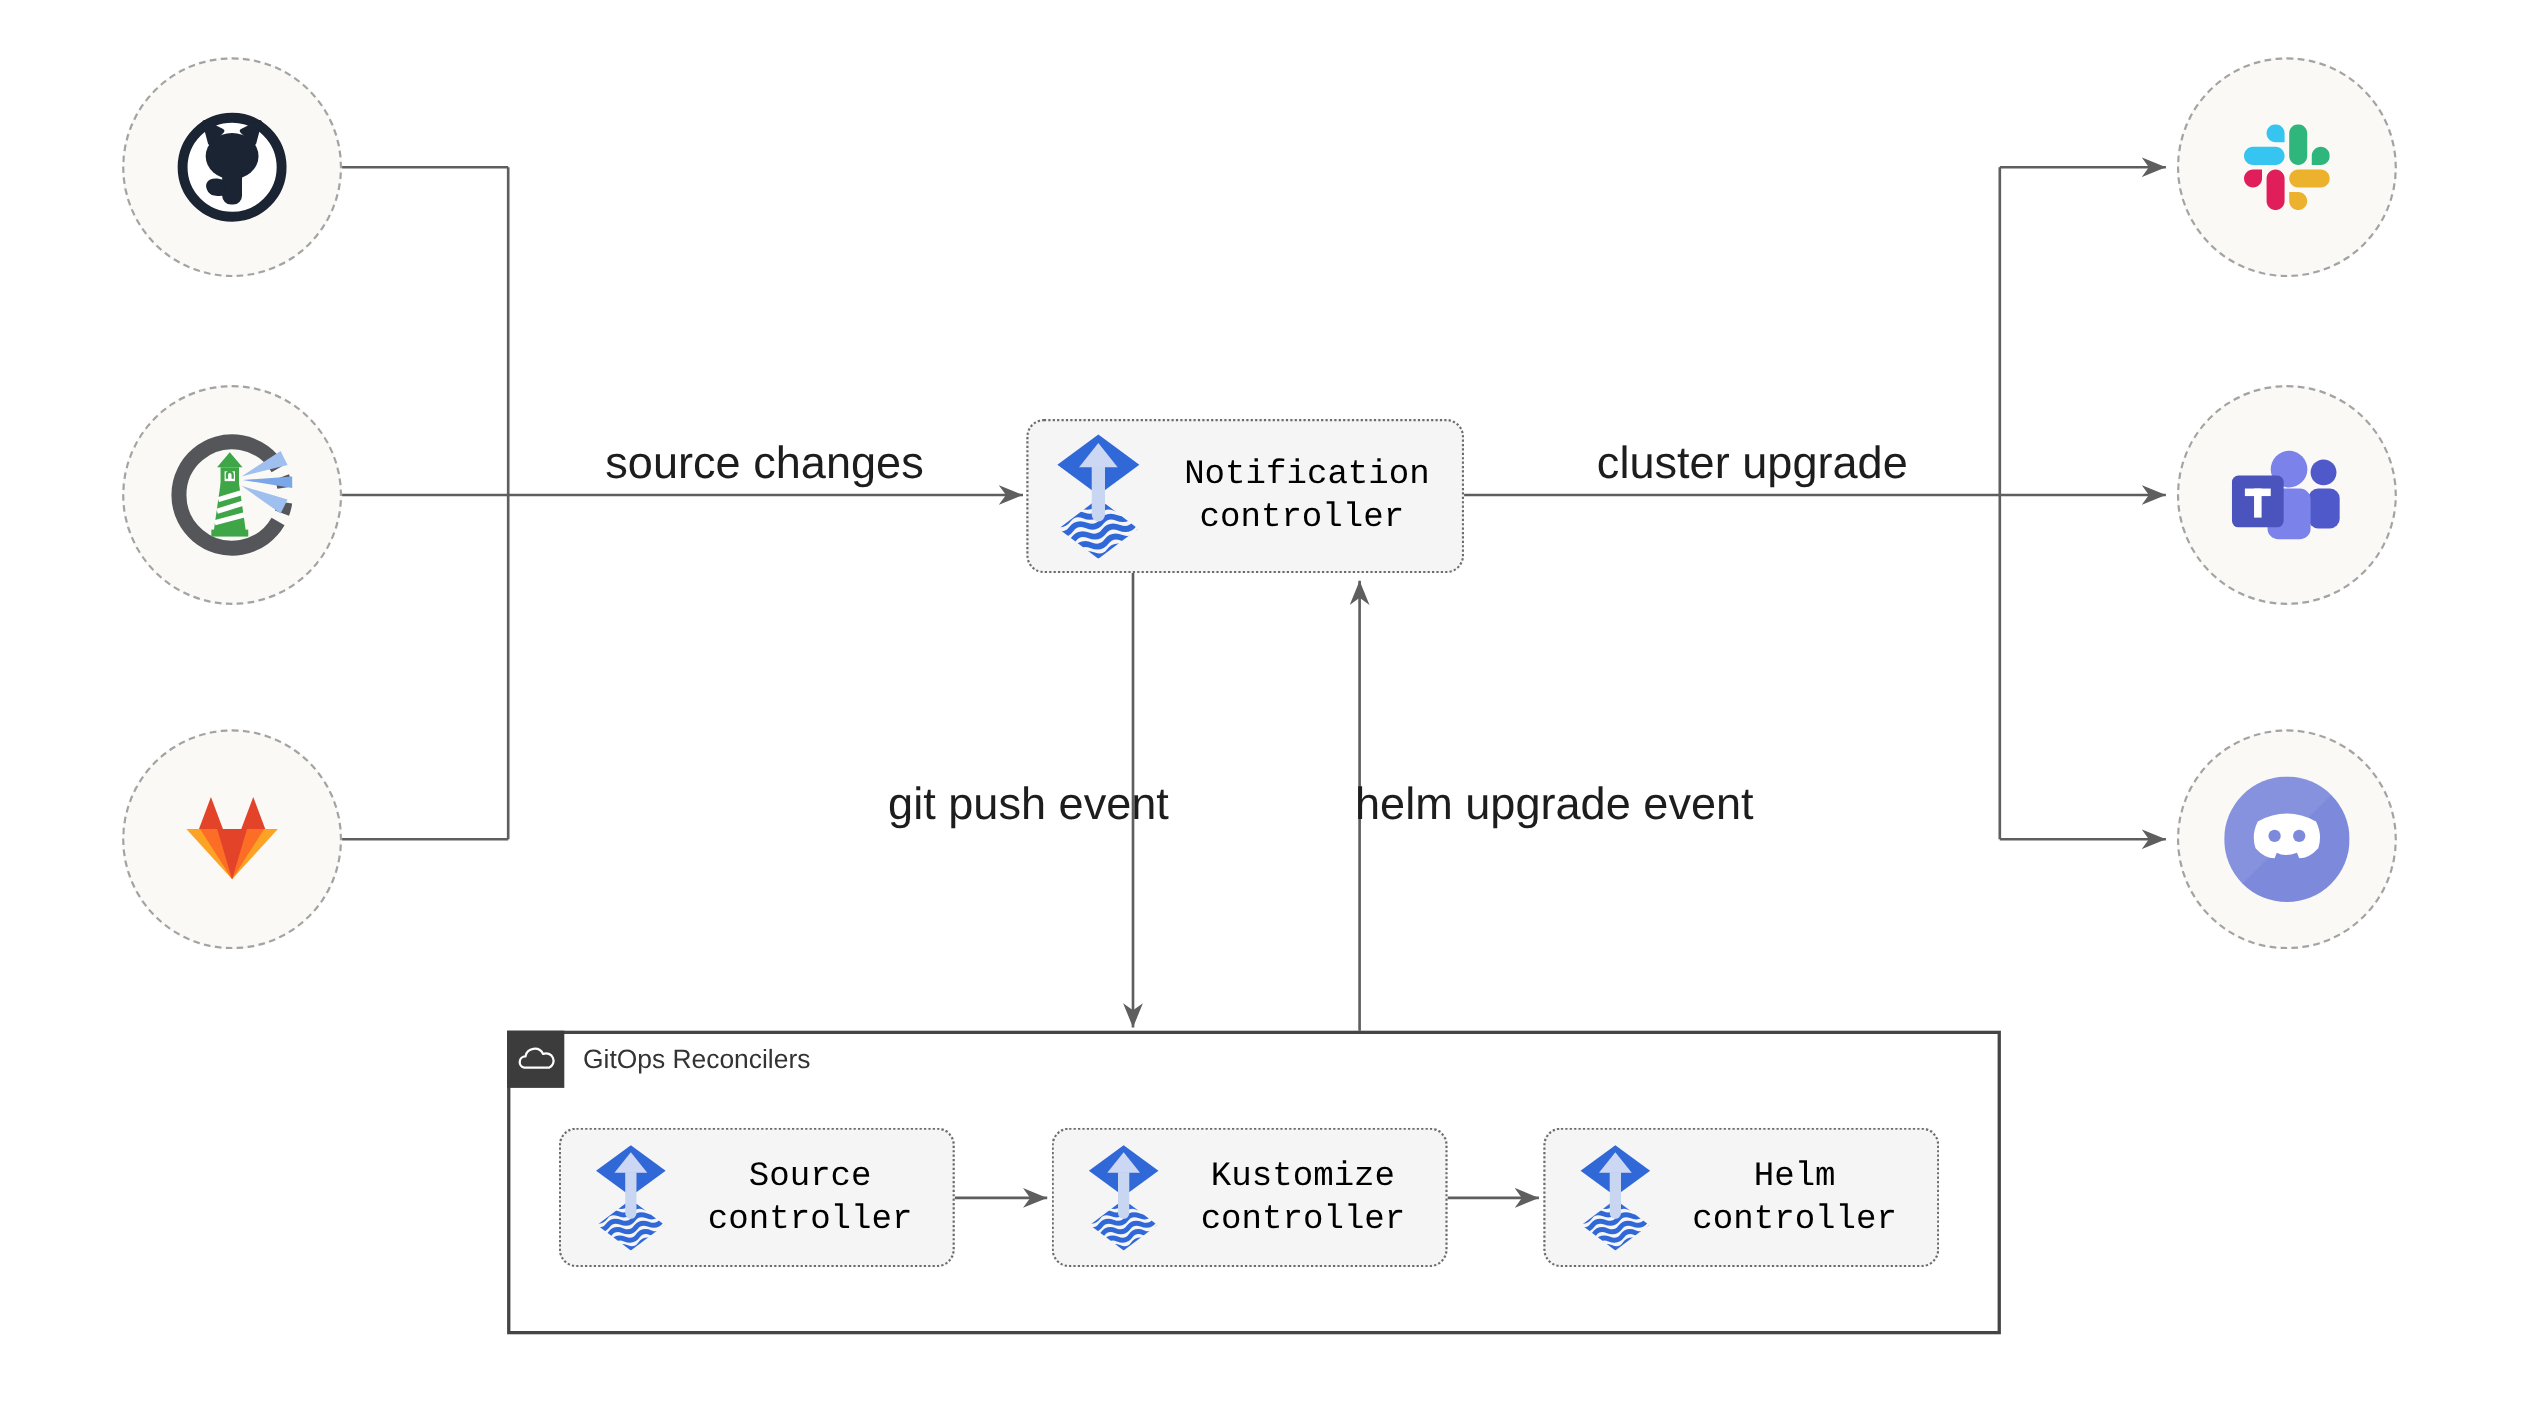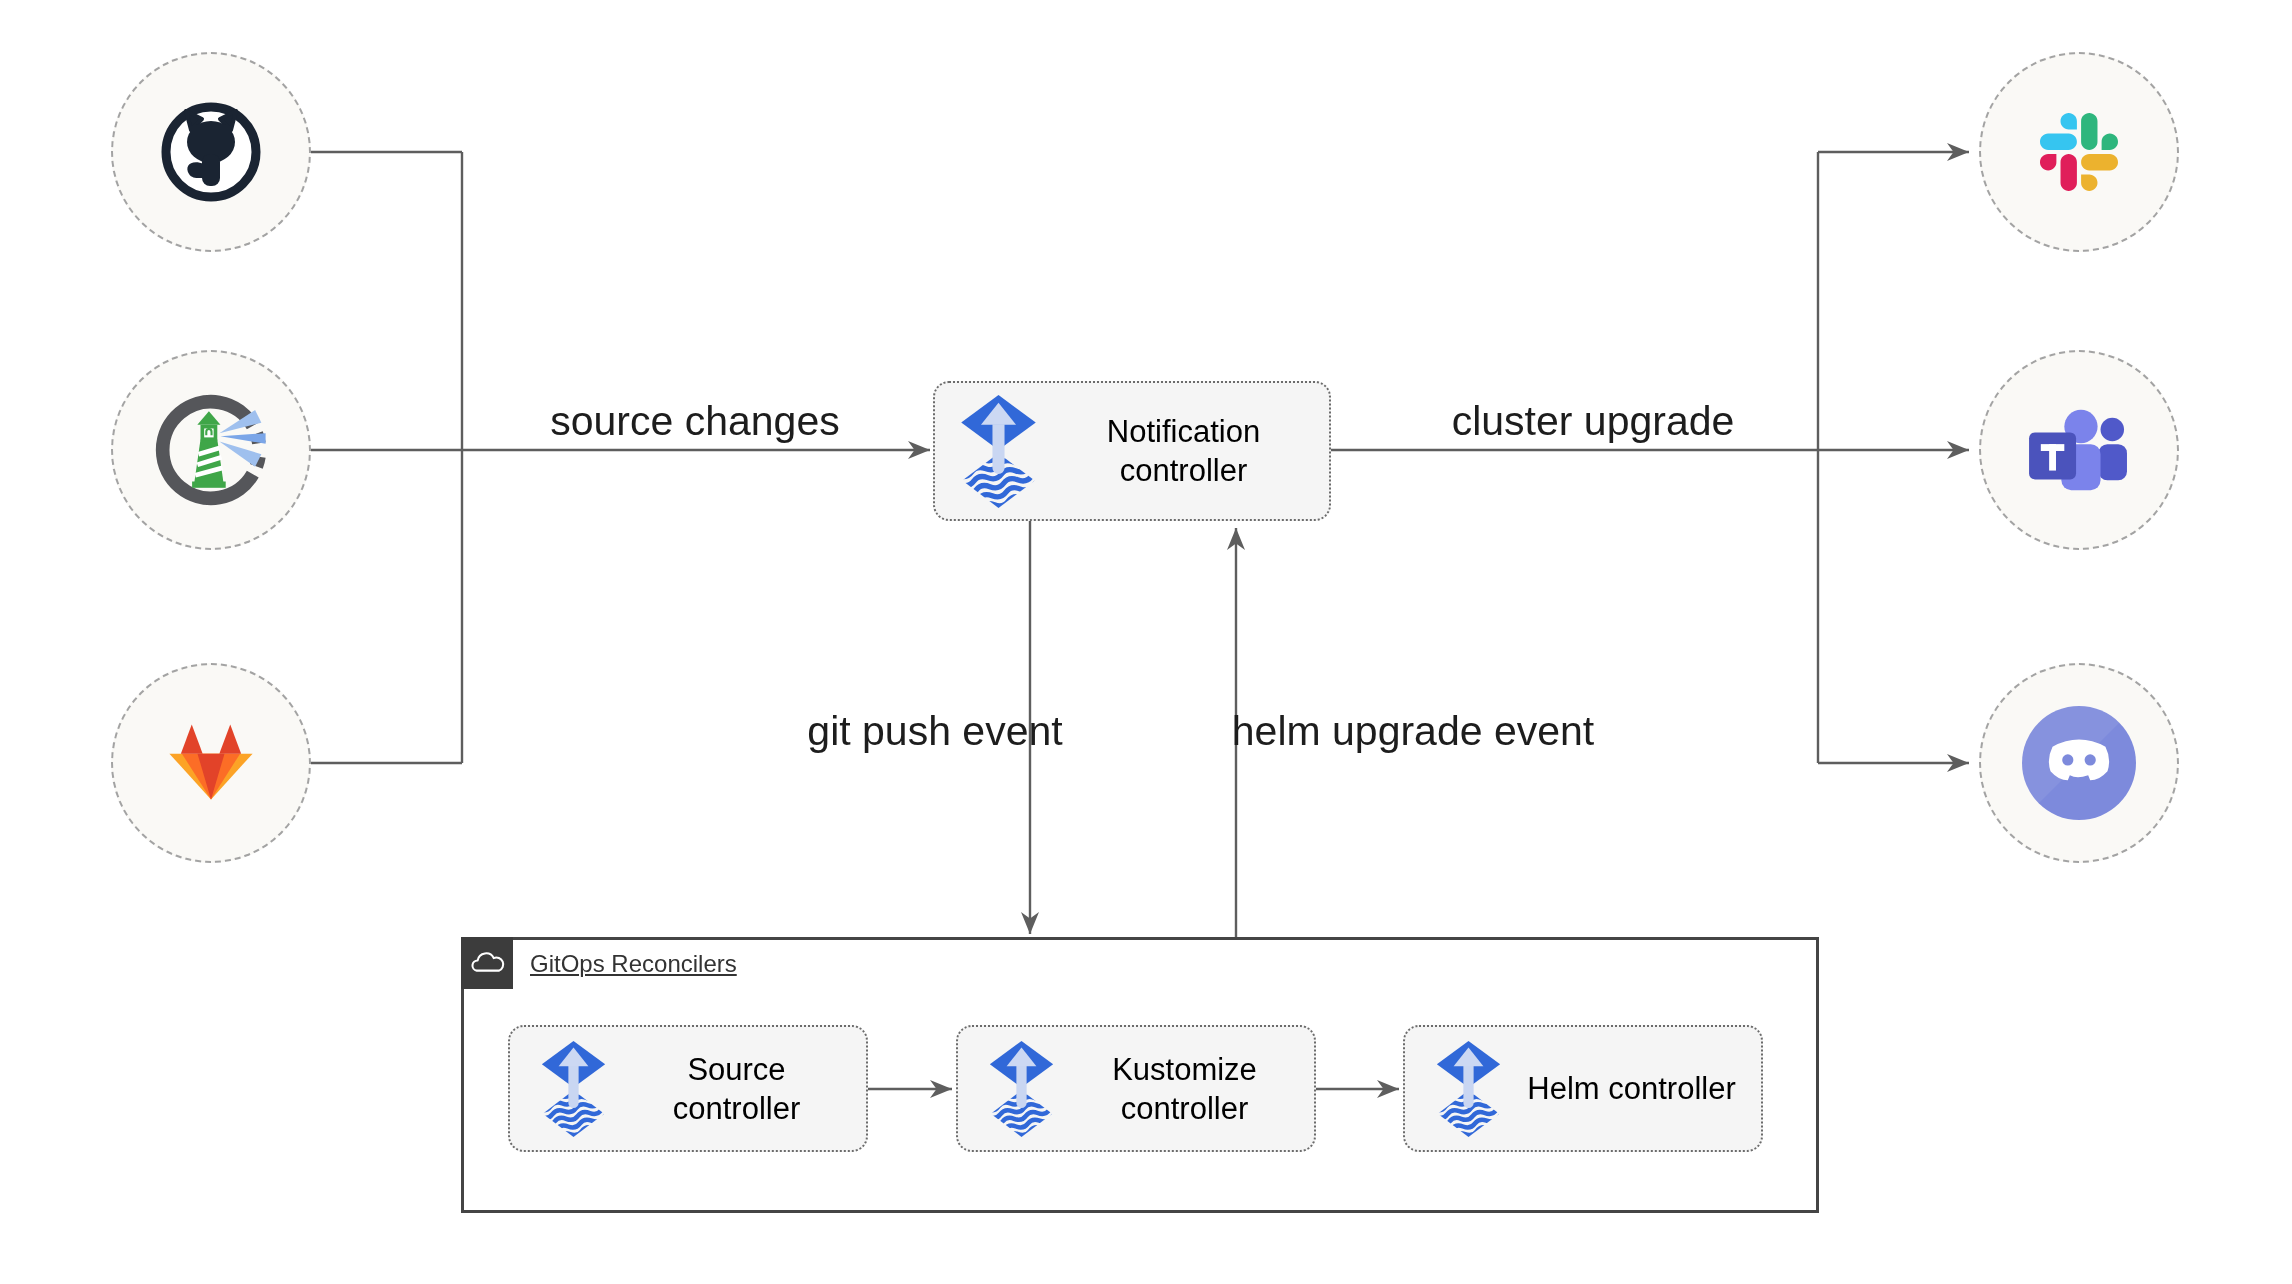--- a/index.html
+++ b/index.html
@@ -20,38 +20,38 @@
   
   .node{
     position:absolute;background:#f5f5f5;
     border:2.5px dotted #6b6b6b;border-radius:16px;
     display:flex;align-items:center;box-sizing:border-box;z-index:3;
   }
   .node .flux-wrap{flex:0 0 auto;}
   .node .label{
     flex:1;text-align:center;font-size:31px;line-height:39px;color:#000;
   }
-  .node .label span{display:inline-block;max-width:214px;}
+  .node .label span{display:inline-block;max-width:214px;font-family:Liberation Mono, monospace;}
   
   .edge-label{
     position:absolute;transform:translate(-50%,-50%);
     font-size:41px;color:#1d1d1d;white-space:nowrap;z-index:4;
   }
   
   .container{
     position:absolute;left:461px;top:937px;width:1358px;height:276px;
     border:3px solid #454545;background:transparent;box-sizing:border-box;z-index:2;
   }
   .container .corner{
     position:absolute;left:-3px;top:-3px;width:52px;height:52px;background:#3c3c3c;
     display:flex;align-items:center;justify-content:center;
   }
   .container .container-title{
     position:absolute;left:66px;top:-3px;height:52px;line-height:54px;
-    font-size:24px;color:#333;white-space:nowrap;text-decoration:underline;
+    font-size:24px;color:#333;white-space:nowrap;
   }
   svg{display:block;}
 </style>
 </head>
 <body>
 
 <svg width="0" height="0" style="position:absolute" aria-hidden="true">
   <defs>
     <clipPath id="flux-waves-clip">
         <polygon points="36,54 69,79 36,104 3,79"></polygon>

